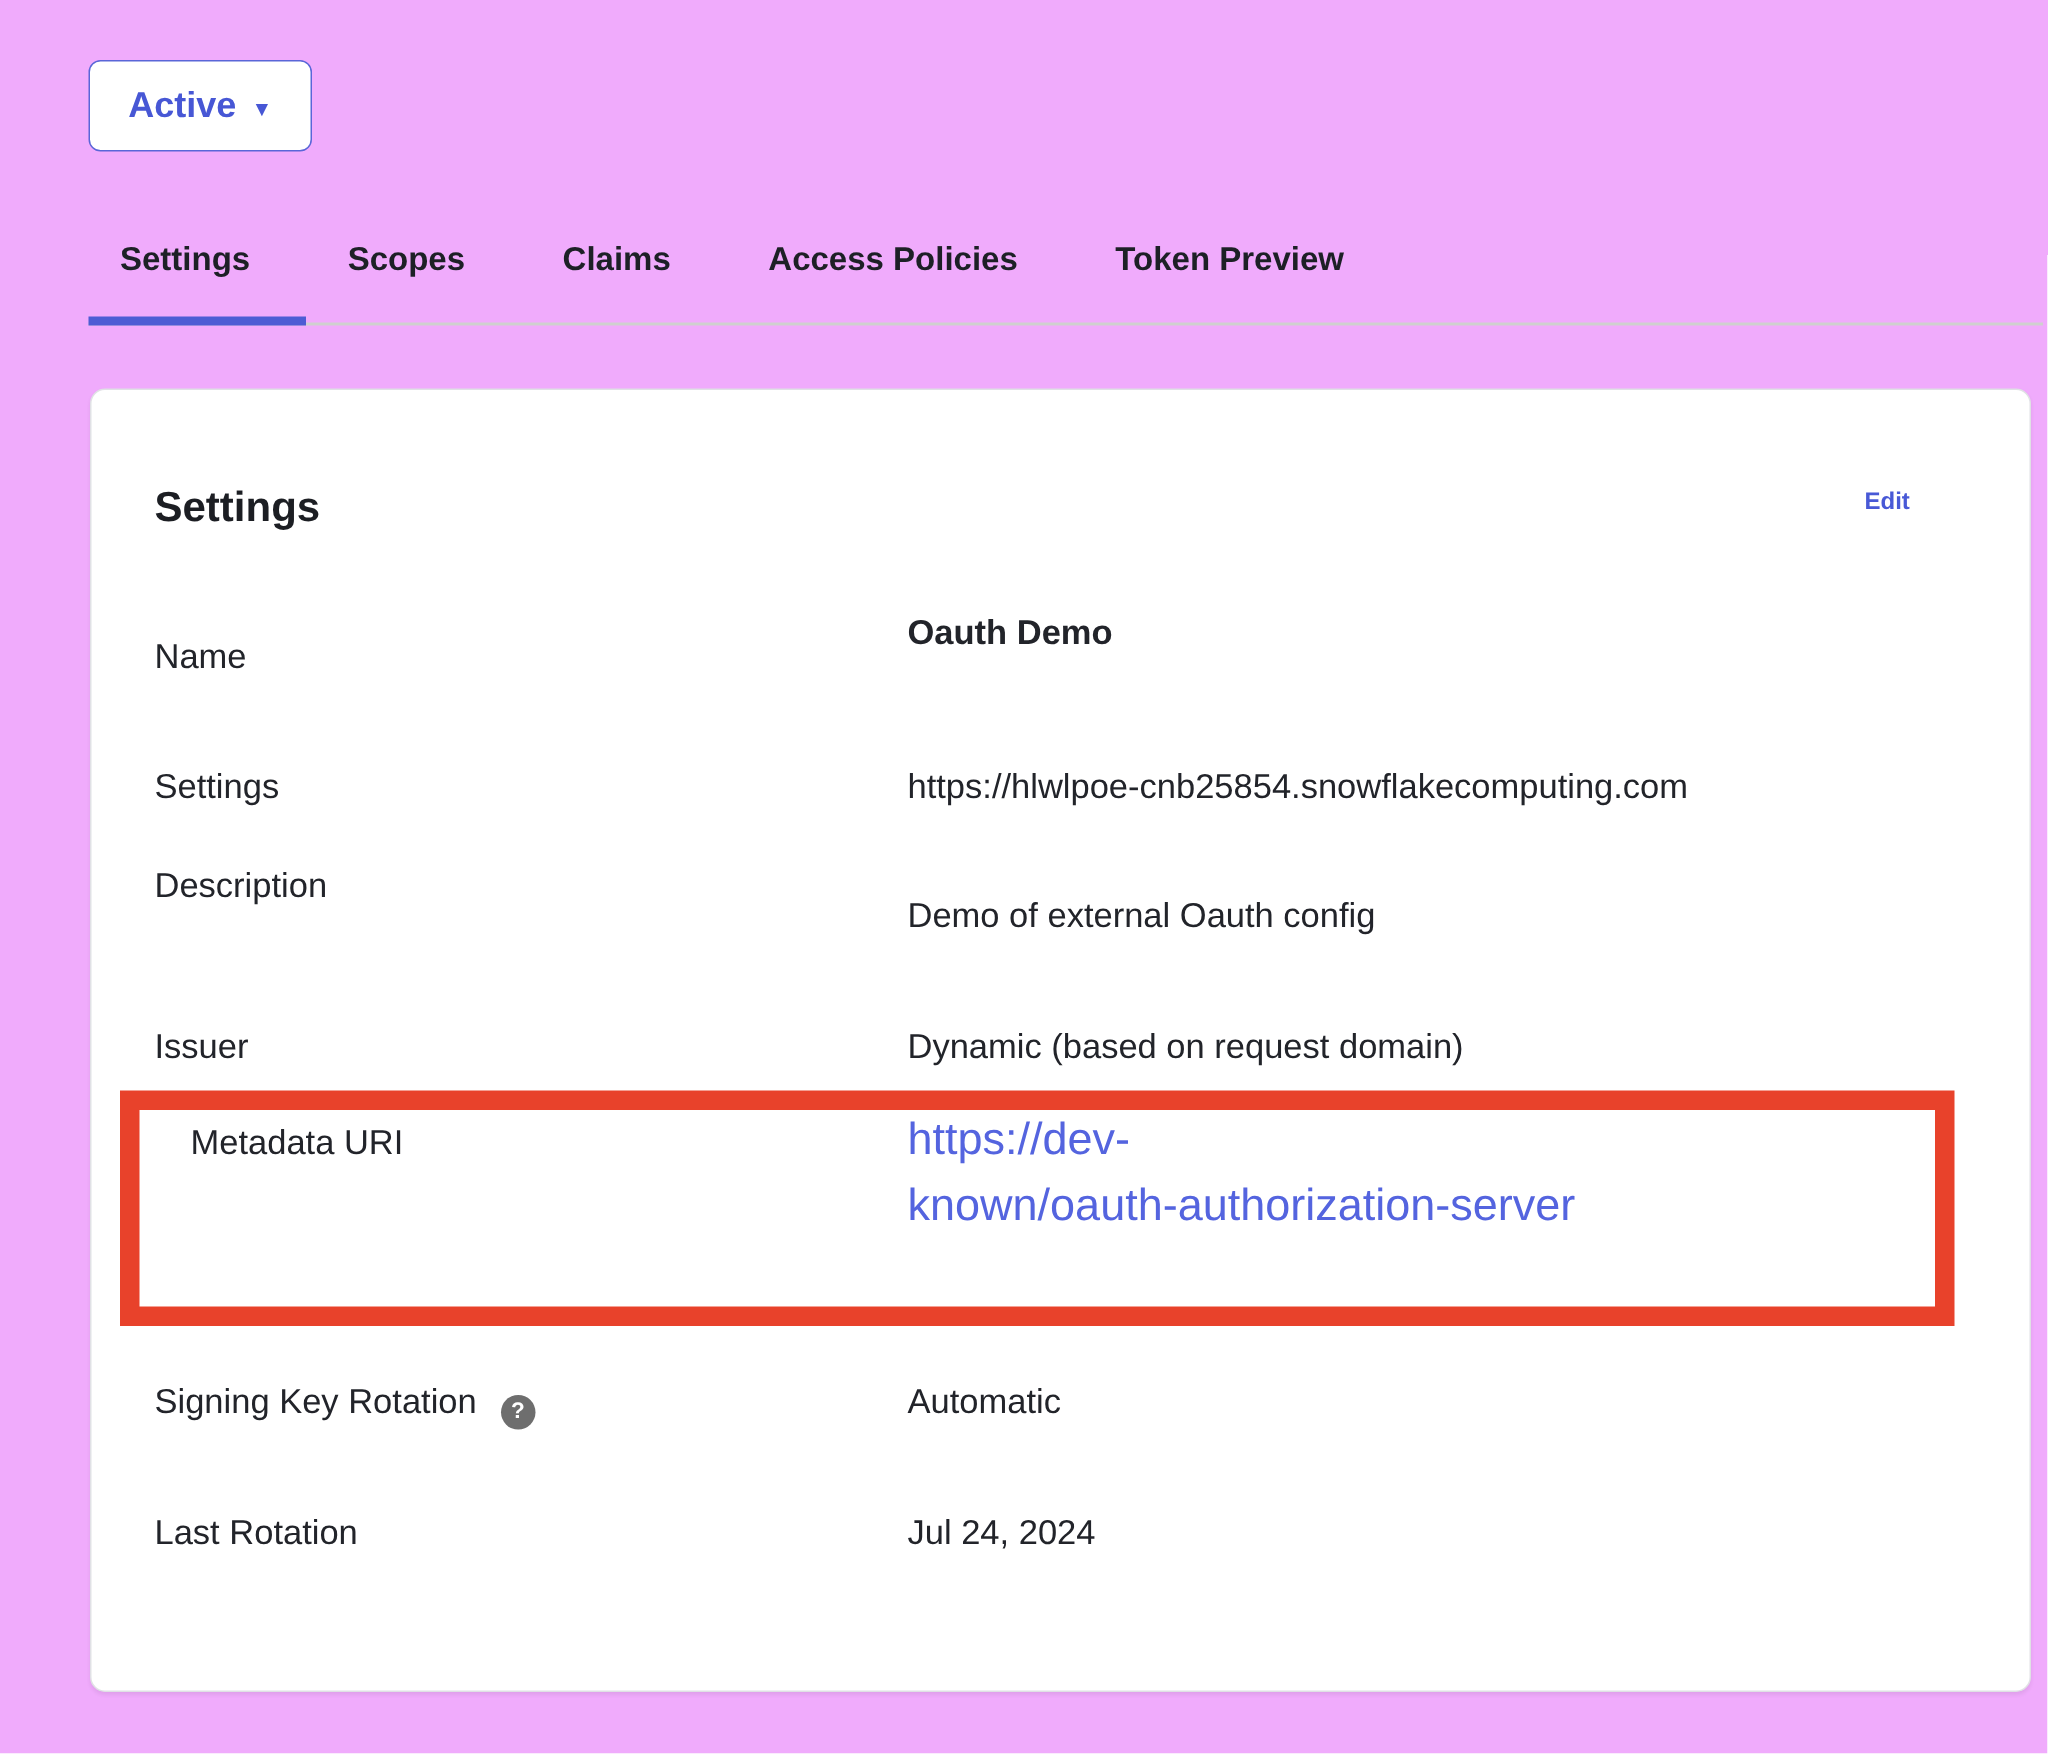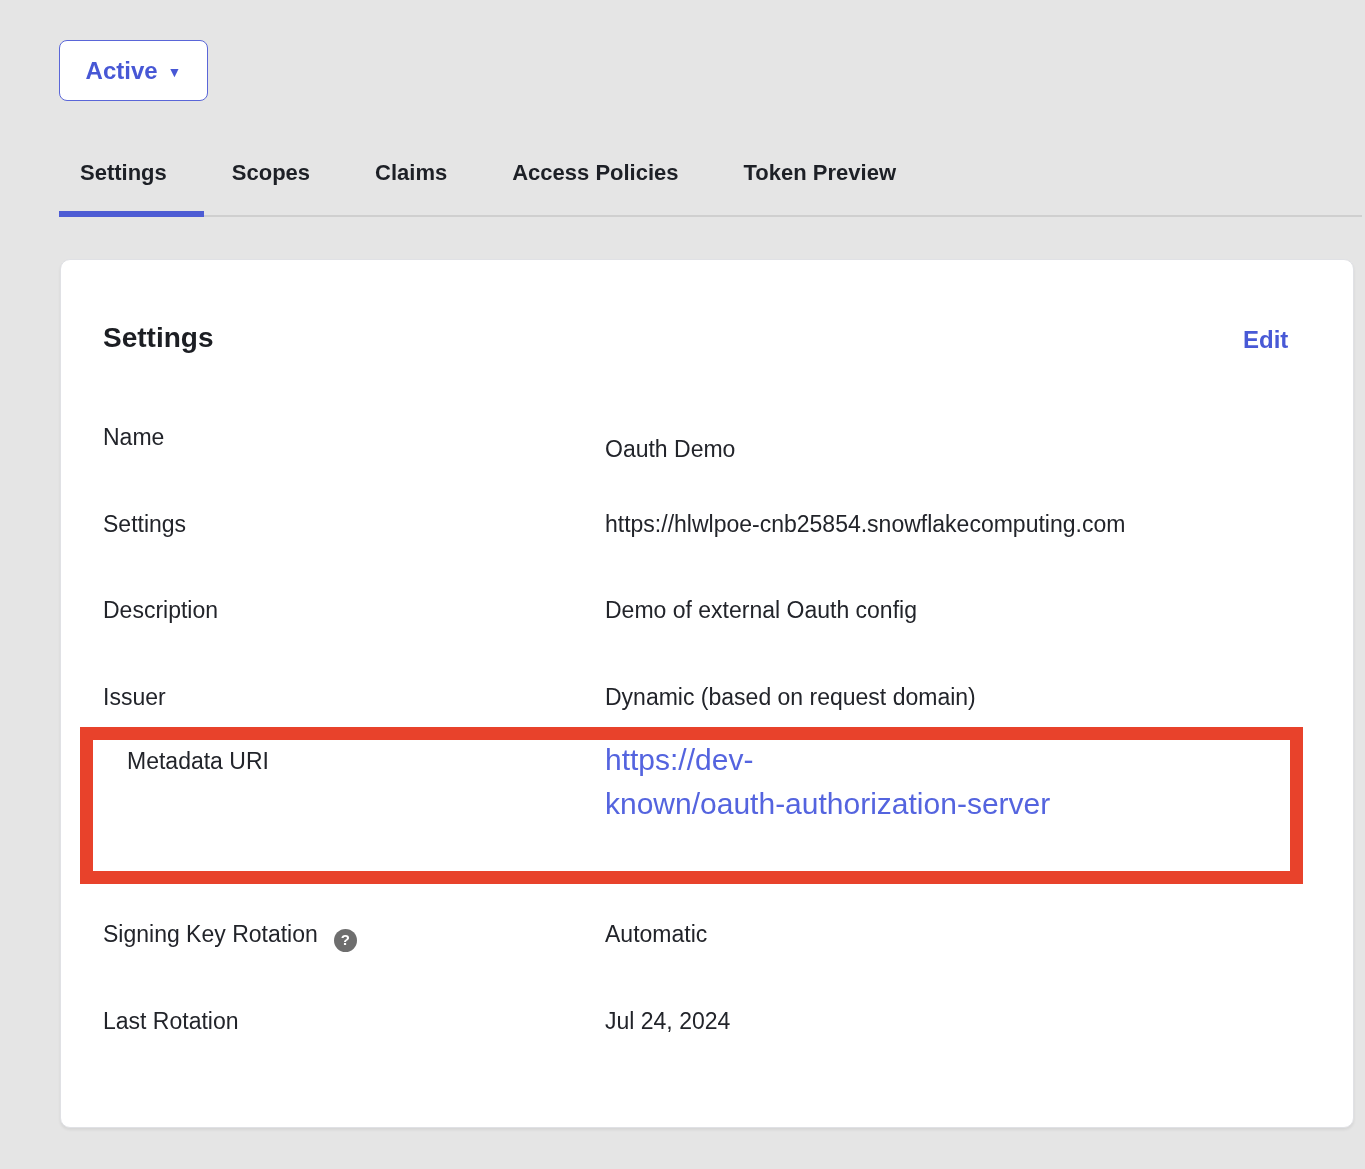--- a/index.html
+++ b/index.html
@@ -1,18 +1,18 @@
 <!DOCTYPE html>
 <html><head>
 <meta charset="utf-8">
 <style>
   * { margin:0; padding:0; box-sizing:border-box; }
   html,body { background:#ffffff; }
   body { font-family:"Liberation Sans", sans-serif; color:#1f2126; }
-  .page { position:relative; width:1365px; height:1169px; background:#e5e5e5; overflow:hidden; }
+  .page { position:relative; width:1365px; height:1169px; background:#f0abfc; overflow:hidden; }
 
   
   .status-btn {
     position:absolute; left:59px; top:40px; width:149px; height:61px;
     border:1.5px solid #5a66d8; border-radius:8px; background:#fff;
     display:flex; align-items:center; justify-content:center; gap:10px;
     color:#4757d5; font-size:24px; font-weight:700; cursor:pointer;
   }
   .status-btn .caret { font-size:14px; padding-top:3px; }
 
@@ -23,21 +23,21 @@
   .tab-baseline { position:absolute; left:59px; top:215px; width:1303px; height:2px; background:#cfcfcf; }
   .tab-indicator { position:absolute; left:59px; top:211px; width:145px; height:6px; background:#4d5cd4; }
 
   
   .card {
     position:absolute; left:60px; top:259px; width:1294px; height:869px;
     background:#fff; border:1px solid #e0e1e5; border-radius:10px;
     box-shadow:0 2px 3px rgba(0,0,0,0.07);
   }
   .card-title { position:absolute; left:42px; top:62px; font-size:28px; font-weight:700; color:#1c1e23; }
-  .edit-link { position:absolute; left:1182px; top:66px; font-size:24px; font-weight:700; color:#4859d6; cursor:pointer; }
+  .edit-link { position:absolute; left:1182px; top:66px; font-size:16px; font-weight:700; color:#4859d6; cursor:pointer; }
 
   .row-label { position:absolute; left:42px; font-size:23px; color:#22242a; line-height:26px; }
   .row-value { position:absolute; left:544px; font-size:23px; color:#22242a; line-height:26px; }
 
   .help-icon {
     display:inline-flex; align-items:center; justify-content:center;
     width:23px; height:23px; border-radius:50%; background:#6e6e6e; color:#fff;
     font-size:15px; font-weight:700; margin-left:16px; vertical-align:-3px; cursor:pointer;
   }
 
@@ -79,26 +79,26 @@
   </nav>
   <div class="tab-baseline"></div>
   <div class="tab-indicator"></div>
 
   <section class="card">
 
     <h2 class="card-title">Settings</h2>
     <a class="edit-link">Edit</a>
 
     <div class="row-label" style="top:164px;">Name</div>
-    <div class="row-value" style="top:176px;">Oauth Demo</div>
+    <div class="row-value" style="top:148px;font-weight:bold;">Oauth Demo</div>
 
     <div class="row-label" style="top:251px;">Settings</div>
     <div class="row-value" style="top:251px;">https://hlwlpoe-cnb25854.snowflakecomputing.com</div>
 
-    <div class="row-label" style="top:337px;text-align:center;">Description</div>
+    <div class="row-label" style="top:317px;text-align:center;">Description</div>
     <div class="row-value" style="top:337px;">Demo of external Oauth config</div>
 
     <div class="row-label" style="top:424px;">Issuer</div>
     <div class="row-value" style="top:424px;">Dynamic (based on request domain)</div>
 
     <div class="row-label" style="top:488px;margin-left:24px;">Metadata URI</div>
     <a class="metadata-link">
       <span class="metadata-line" style="display:block;">https://dev-</span>
       <span class="metadata-line" style="display:block;">known/oauth-authorization-server</span>
     </a>

